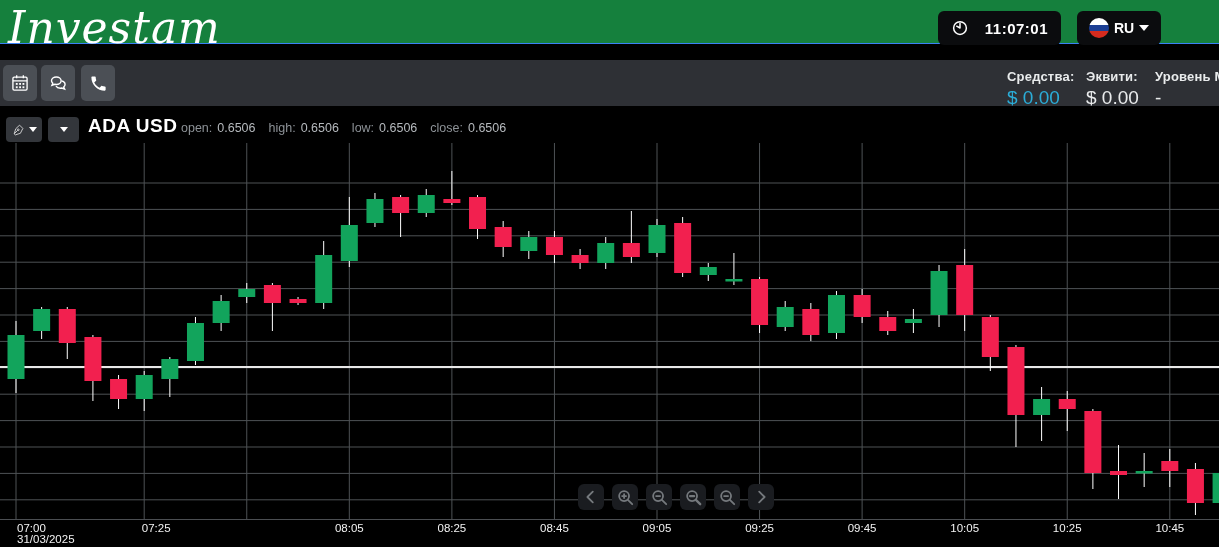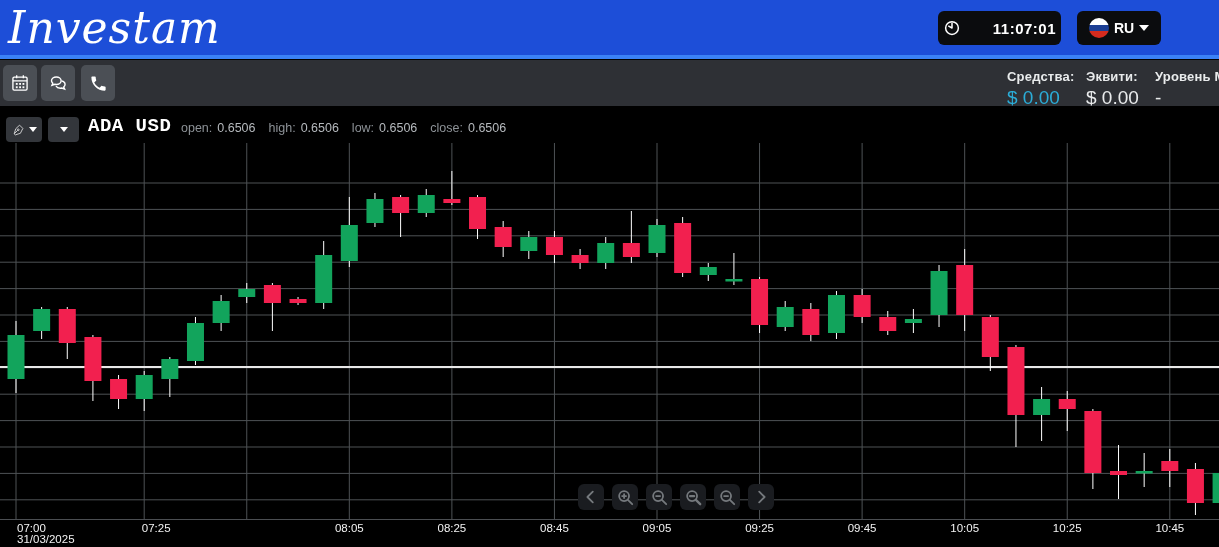--- a/index.html
+++ b/index.html
@@ -1,28 +1,28 @@
 <!DOCTYPE html>
 <html><head>
 <meta charset="utf-8">
 <style>
   * { margin:0; padding:0; box-sizing:border-box; }
   html,body { background:#000; }
   body { font-family:"Liberation Sans", sans-serif; }
   .app { position:relative; width:1219px; height:547px; background:#000; overflow:hidden; }
 
   
-  .topbar { position:absolute; top:0; left:0; width:100%; height:59px;
-            background:#1d4ed8; border-bottom:4px solid #3b82f6; }
+  .topbar { position:absolute; top:0; left:0; width:100%; height:44px;
+            background:#15803d; border-bottom:1px solid #3b82f6; }
   .logo { position:absolute; left:8px; top:-2px; height:59px; line-height:60px;
           font-family:"DejaVu Serif", serif; font-style:italic; font-weight:400;
           font-size:44px; color:#ffffff; letter-spacing:1px; cursor:pointer; }
   .pill { position:absolute; top:11px; height:34px; background:#0b0c0e; border-radius:6px;
           display:flex; align-items:center; color:#fff; }
-  .clock-pill { left:938px; width:123px; padding:0 5px; justify-content:space-between; }
+  .clock-pill { left:938px; width:123px; padding:0 13px; justify-content:space-between; }
   .clock-time { font-size:15px; font-weight:bold; letter-spacing:.5px; }
   .lang-pill { left:1077px; width:84px; padding:0 12px; justify-content:space-between; cursor:pointer; }
   .flag { width:20px; height:20px; border-radius:50%;
           background:linear-gradient(#ffffff 33%, #1c3f94 33%, #1c3f94 66%, #d52b1e 66%); }
   .lang-code { font-size:14px; font-weight:bold; }
   .caret { width:0; height:0; border-left:5px solid transparent; border-right:5px solid transparent;
            border-top:6px solid #fff; }
 
   
   .toolbar { position:absolute; top:60px; left:0; width:100%; height:52px; background:#2e3035; }
@@ -35,21 +35,21 @@
   .stat .stat-value { font-size:19px; font-weight:normal; margin-top:3px; white-space:nowrap; }
   .stat .cyan { color:#2badd8; }
 
   
   .chart-header { position:absolute; top:106px; left:0; width:100%; height:37px; background:#000; }
   .ch-btn { position:absolute; top:11px; height:25px; background:#33363b; border:none; border-radius:4px;
             display:flex; align-items:center; justify-content:center; gap:4px; cursor:pointer; }
   .ch-btn .caret { border-left-width:4px; border-right-width:4px; border-top-width:5px; }
   .ch-btn svg { stroke:#e8e8e8; fill:none; stroke-width:1.5; }
   .symbol { position:absolute; left:88px; top:9px; font-size:19px; font-weight:bold; color:#fff;
-            letter-spacing:.5px;font-family:Liberation Mono, monospace; }
+            letter-spacing:.5px; }
   .ohlc { position:absolute; left:181px; top:15px; display:flex; gap:13px; font-size:12.5px; }
   .ohlc .pair { display:flex; gap:5px; white-space:nowrap; }
   .ohlc .lab { color:#8d9297; }
   .ohlc .val { color:#b5b9bd; }
 
   
   #chart { position:absolute; top:143px; left:0; cursor:crosshair; background:#000; }
   .xaxis { position:absolute; top:519px; left:0; width:100%; height:28px; border-top:1px solid #4b4e52;
            background:#000; }
   .tick-label { position:absolute; top:2px; color:#f2f2f2; font-size:11.5px; white-space:nowrap; }

